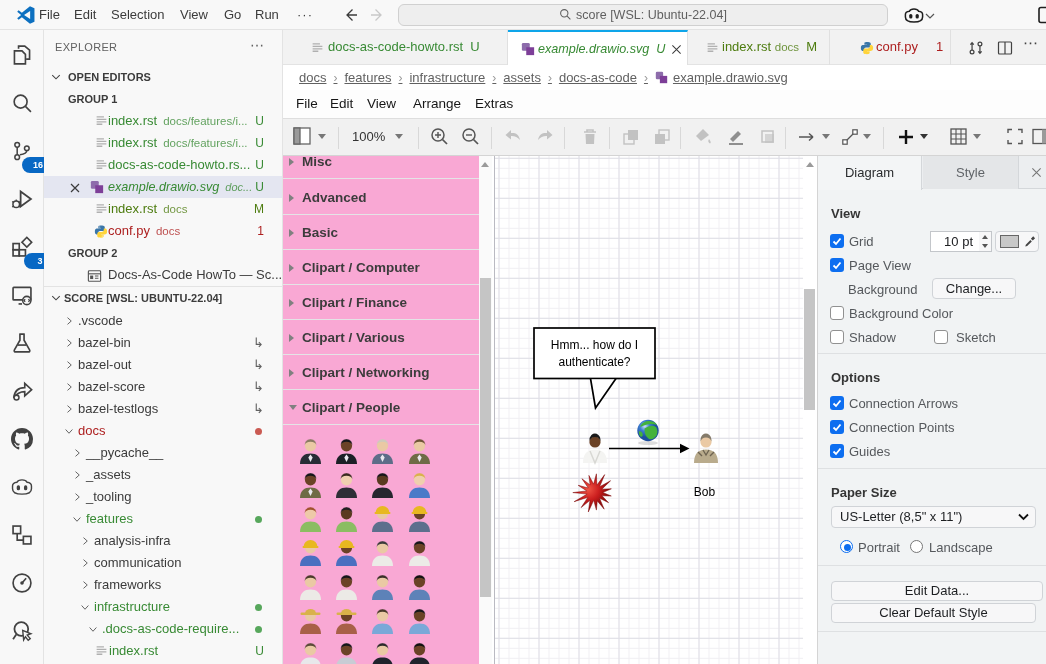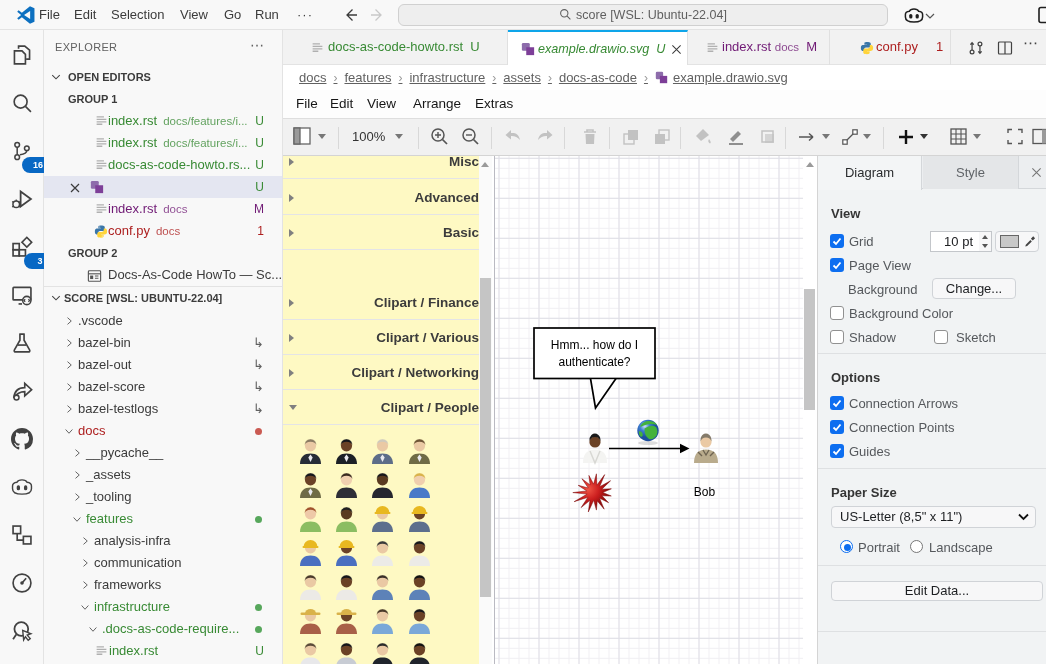--- a/index.html
+++ b/index.html
@@ -16,37 +16,37 @@
 .badge { position:absolute; width:32px; height:16px; border-radius:9px; background:#0868c4; color:#fff; font-size:9px; line-height:16px; text-align:center; font-weight:bold; }
 
 #sidebar { position:absolute; left:44px; top:30px; width:239px; height:634px; background:#f8f8f8; border-right:1px solid #e3e3e3; color:#3b3b3b; }
 .srow { position:absolute; left:0; width:238px; height:22px; line-height:22px; font-size:13px; white-space:nowrap; }
 .shead { font-size:11px; font-weight:bold; color:#3b3b3b; }
 .gname { position:absolute; font-size:13px; }
 .gdesc { font-size:11.5px; opacity:0.78; margin-left:6px; }
 .gright { position:absolute; right:18px; top:0; font-size:12px; }
 .chev { position:absolute; top:5px; width:12px; height:12px; }
 .ficon { position:absolute; top:4px; width:13px; height:14px; }
-.grn { color:#388a34; } .mod { color:#701a75; } .err { color:#ad1f1f; }
+.grn { color:#388a34; } .mod { color:#4d7c0f; } .err { color:#ad1f1f; }
 .dot { position:absolute; right:20px; top:8px; width:7px; height:7px; border-radius:4px; }
 
 #tabbar { position:absolute; left:283px; top:30px; width:763px; height:35px; background:#f2f2f2; border-bottom:1px solid #e3e3e3; }
 .tab { position:absolute; top:0; height:35px; border-right:1px solid #e0e0e0; font-size:13px; }
 .tab .lbl { position:absolute; top:0; line-height:34px; white-space:nowrap; }
 #crumbs { position:absolute; left:283px; top:65px; width:763px; height:25px; background:#fff; font-size:13px; color:#616161; line-height:25px; white-space:nowrap;text-decoration:underline; }
 #crumbs .sep { color:#9a9a9a; padding:0 7px; font-size:12px; }
 
 #dmenu { position:absolute; left:283px; top:90px; width:763px; height:28px; background:#fdfdfd; font-size:13.5px; color:#161616; }
 #dmenu span { position:absolute; top:0; line-height:28px; }
 #dtool { position:absolute; left:283px; top:118px; width:763px; height:38px; background:#f1f1f1; border-top:1px solid #dedede; border-bottom:1px solid #d4d4d4; }
 .tsep { position:absolute; top:8px; width:1px; height:22px; background:#d8d8d8; }
 .ti { position:absolute; top:7px; }
 .caret { display:inline-block; width:0; height:0; border-left:4px solid transparent; border-right:4px solid transparent; border-top:5px solid #777; vertical-align:middle; }
 
-#palette { position:absolute; left:283px; top:156px; width:209px; height:508px; background:#fef9c3;text-align:right; }
+#palette { position:absolute; left:283px; top:156px; width:209px; height:508px; background:#f9a8d4; }
 .phead { position:absolute; left:0; width:196px; height:35px; border-bottom:1px solid #e4e4e6; font-size:13.5px; font-weight:600; color:#3c3c3c; line-height:35px; }
 .phead .tri { position:absolute; left:6px; top:13px; width:0; height:0; }
 .tri-r { border-top:4px solid transparent; border-bottom:4px solid transparent; border-left:5.5px solid #808080; margin-top:1px; }
 .tri-d { border-left:4px solid transparent; border-right:4px solid transparent; border-top:5.5px solid #808080; margin-top:2px; }
 .phead .ptxt { margin-left:19px; }
 .av { position:absolute; width:27px; height:30px; }
 
 #canvas { position:absolute; left:492px; top:156px; width:325px; height:508px; background-color:#ffffff;
   background-image:
     linear-gradient(to right, #dfdfe6 1px, transparent 1px),
@@ -210,20 +210,21 @@
     <span class="gright grn">U</span>
   </div>
   <div class="srow" style="top:146px;background:#e4e6f1">
     <svg class="chev" style="left:25px;top:6px" viewBox="0 0 12 12">
           <path d="M2 2 L10 10 M10 2 L2 10" stroke="#3b3b3b" stroke-width="1.2"></path>
         </svg>
     <svg class="ficon" style="left:46px;width:14px" viewBox="0 0 16 16">
           <rect x="1" y="1" width="9" height="9" rx="1.5" fill="#8d6cab"></rect>
           <rect x="6" y="6" width="9" height="9" fill="#7d3f98"></rect>
         </svg>
+    <span class="gname grn" style="left:64px;font-style:italic;font-size:12.6px">example.drawio.svg<span class="gdesc" style="font-size:11px">doc...</span></span>
     <span class="gright grn">U</span>
   </div>
   <div class="srow" style="top:168px">
     <svg class="ficon" style="left:51px" viewBox="0 0 16 16">
           <path d="M2 3h9M2 6h12M2 9h12M2 12h7" stroke="#b0b0b0" stroke-width="1.6"></path>
         </svg>
     <span class="gname mod" style="left:64px">index.rst<span class="gdesc">docs</span></span>
     <span class="gright mod">M</span>
   </div>
   <div class="srow" style="top:190px">
@@ -492,20 +493,21 @@
       </svg>
   <svg class="ti" style="left:748px" width="18" height="21" viewBox="0 0 18 21">
         <rect x="2" y="3.5" width="14" height="14" fill="none" stroke="#555" stroke-width="1.3"></rect>
         <rect x="11" y="3.5" width="5" height="14" fill="#9a9a9a"></rect>
       </svg>
 </div>
 <div id="palette">
   <div class="phead" style="top:-12px"><span class="tri tri-r"></span><span class="ptxt">Misc</span></div>
   <div class="phead" style="top:23.5px"><span class="tri tri-r"></span><span class="ptxt">Advanced</span></div>
   <div class="phead" style="top:58.5px"><span class="tri tri-r"></span><span class="ptxt">Basic</span></div>
+  <div class="phead" style="top:93.5px"><span class="tri tri-r"></span><span class="ptxt">Clipart / Computer</span></div>
   <div class="phead" style="top:128.5px"><span class="tri tri-r"></span><span class="ptxt">Clipart / Finance</span></div>
   <div class="phead" style="top:163.5px"><span class="tri tri-r"></span><span class="ptxt">Clipart / Various</span></div>
   <div class="phead" style="top:198.5px"><span class="tri tri-r"></span><span class="ptxt">Clipart / Networking</span></div>
   <div class="phead" style="top:233.5px"><span class="tri tri-d"></span><span class="ptxt">Clipart / People</span></div>
   <svg class="av" style="left:13.5px;top:279px" viewBox="0 0 27 30">
         <path d="M3 29 C3 21.5 7.5 18.5 13.5 18.5 C19.5 18.5 24 21.5 24 29 Z" fill="#272c36"></path>
         <path d="M13.5 19.5 L11.3 22.5 L13.5 27 L15.7 22.5 Z" fill="#e9e9ef"></path>
         <circle cx="13.5" cy="10.8" r="5.6" fill="#eac9a4"></circle>
         <path d="M7.7 10 a5.8 5.8 0 0 1 11.6 0 q0 -2 -1 -3.4 a5.8 5.8 0 0 0 -9.6 0 q-1 1.4 -1 3.4 z" fill="#8a7a62"></path>
         <path d="M7.6 10.5 a6 4.5 0 0 1 11.8 0 a6 7.5 0 0 0 -11.8 0 z" fill="#8a7a62"></path>
@@ -795,15 +797,16 @@
   <svg class="abs" style="left:200px;top:357px" width="11" height="8" viewBox="0 0 11 8">
         <path d="M1 1.5 L5.5 6 L10 1.5" stroke="#111" stroke-width="1.8" fill="none"></path>
       </svg>
   <div class="abs" style="left:22px;top:384px;width:13px;height:13px;border-radius:7px;background:#fff;border:1.5px solid #0d6ef0"></div>
   <div class="abs" style="left:26px;top:388px;width:7px;height:7px;border-radius:4px;background:#0d6ef0"></div>
   <div class="plabel" style="left:40px;top:384px">Portrait</div>
   <div class="abs" style="left:92px;top:384px;width:13px;height:13px;border-radius:7px;background:#fff;border:1.5px solid #777"></div>
   <div class="plabel" style="left:111px;top:384px">Landscape</div>
   <div class="pdiv" style="top:409px"></div>
   <div class="pbtn" style="left:13px;top:425px;width:212px;height:20px;line-height:18px">Edit Data...</div>
+  <div class="pbtn" style="left:13px;top:447px;width:205px;height:20px;line-height:18px">Clear Default Style</div>
   <div class="pdiv" style="top:475px"></div>
 </div>
 </div>
 
 </body></html>

